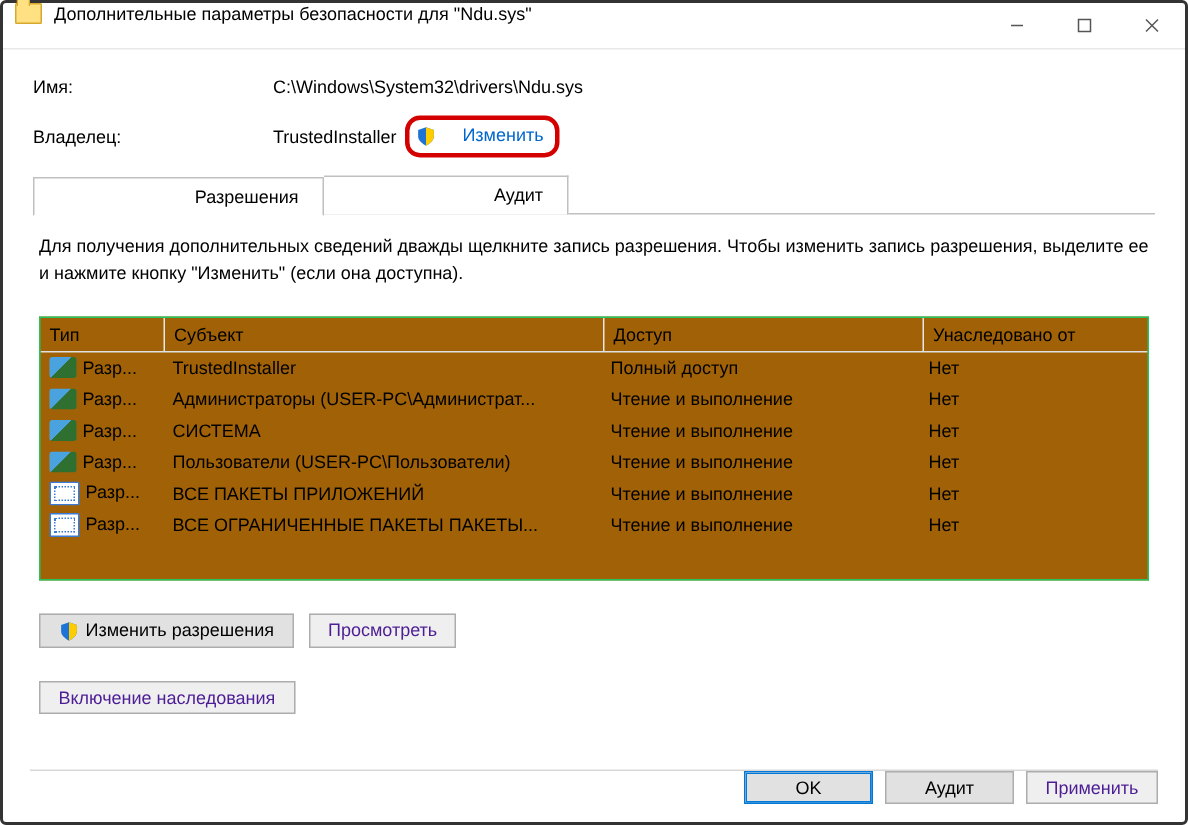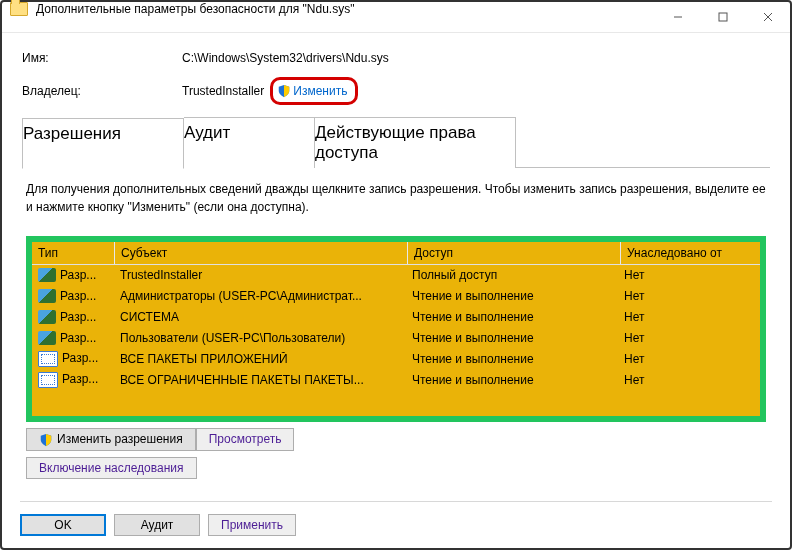--- a/index.html
+++ b/index.html
@@ -11,53 +11,53 @@
 .winbtns{display:flex;height:100%}
 .winbtn{width:45px;display:flex;align-items:center;justify-content:center;color:#555}
 .winbtn svg{width:10px;height:10px;stroke:#555;stroke-width:1}
 .body{padding:18px 20px 0 20px}
 .row{display:flex;margin-bottom:12px;align-items:center}
 .lbl{width:160px}
 .val{display:flex;align-items:center;gap:6px}
 .link{color:#0066cc;cursor:pointer}
 .shield{display:inline-block}
 .shield svg{width:14px;height:14px;vertical-align:middle}
-.callout{border:3px solid #d40000;border-radius:10px;padding:3px 8px 4px 4px;display:inline-flex;align-items:flex-end;gap:2px}
+.callout{border:3px solid #d40000;border-radius:10px;padding:3px 8px 4px 4px;display:inline-flex;align-items:center;gap:17px}
 .tabs{display:flex;margin-top:8px;position:relative}
-.tab{padding:5px 0;text-align:left;border:1px solid #c0c0c0;border-bottom:none;background:#fff;position:relative;font-size:17px}
+.tab{padding:5px 16px;text-align:right;border:1px solid #c0c0c0;border-bottom:none;background:#fff;position:relative;font-size:12px}
 .tab.t1{width:160px}
 .tab.t2{width:130px}
 .tab.t3{width:200px}
 .tab.active{border-bottom:1px solid #fff;z-index:2;top:1px}
 .tab.inactive{background:#fff;border-left:none}
 .tabline{border-top:1px solid #c0c0c0;margin-top:-1px}
 .tabbody{padding:12px 4px 0 4px}
 .hint{line-height:1.5;margin-bottom:20px}
 .section-lbl{margin-bottom:6px}
-.grid{border:6px solid #22c55e;height:174px;background:#eab308;overflow:hidden}
+.grid{border:1px solid #22c55e;height:174px;background:#a16207;overflow:hidden}
 .gridhead{display:flex;border-bottom:1px solid #e0e0e0;font-size:12px}
 .gh{padding:4px 6px;border-right:1px solid #e8e8e8}
 .gh.c1{width:70px}
 .gh.c2{width:280px}
 .gh.c3{width:200px}
 .gh.c4{flex:1;border-right:none}
 .gridrow{display:flex;align-items:center;height:21px}
 .gc{padding:0 6px;white-space:nowrap;overflow:hidden;text-overflow:ellipsis}
 .gc.c1{width:70px;display:flex;gap:4px}
 .gc.c2{width:280px}
 .gc.c3{width:200px}
 .gc.c4{flex:1}
 .picon{width:18px;height:14px;flex:0 0 18px}
 .picon.users{background:linear-gradient(135deg,#4aa3df 45%,#2f7030 46%);border-radius:2px}
 .picon.pkg{background:#fff;border:1px solid #3a7bd5;border-radius:1px;position:relative}
 .picon.pkg::after{content:"";position:absolute;left:2px;top:2px;right:2px;bottom:2px;border:1px dotted #3a7bd5}
-.btnrow{display:flex;margin-top:6px}
+.btnrow{display:flex;gap:10px;margin-top:22px}
 .btn{border:1px solid #adadad;background:#e1e1e1;padding:3px 12px;font-family:inherit;font-size:12px;display:inline-flex;align-items:center;gap:4px;cursor:pointer}
 .btn:disabled{color:#4c1d95;background:#efefef;cursor:default}
-.footer{position:absolute;bottom:12px;right:18px;left:18px;border-top:1px solid #d8d8d8;padding-top:12px;display:flex;justify-content:flex-start;gap:8px}
+.footer{position:absolute;bottom:12px;right:18px;left:18px;border-top:1px solid #d8d8d8;display:flex;justify-content:flex-end;gap:8px}
 .footer .btn{min-width:86px;justify-content:center}
 .footer .btn.default{border:1px solid #0078d7;box-shadow:inset 0 0 0 1px #0078d7}
 </style>
 </head>
 <body>
 
 <div class="window">
 
   <div class="titlebar">
     <span class="ficon"></span>
@@ -101,21 +101,20 @@
               </svg>
           </span>
           <span class="link">Изменить</span>
         </span>
       </span>
     </div>
 
     <div class="tabs">
       <div class="tab t1 active">Разрешения</div>
       <div class="tab t2 inactive">Аудит</div>
-      <div class="tab t3 inactive">Действующие права доступа</div>
     </div>
     <div class="tabline"></div>
 
     <div class="tabbody">
       <div class="hint">Для получения дополнительных сведений дважды щелкните запись разрешения. Чтобы изменить запись разрешения, выделите ее и нажмите кнопку "Изменить" (если она доступна).</div>
 
       <div class="grid">
         <div class="gridhead">
           <div class="gh c1">Тип</div>
           <div class="gh c2">Субъект</div>

